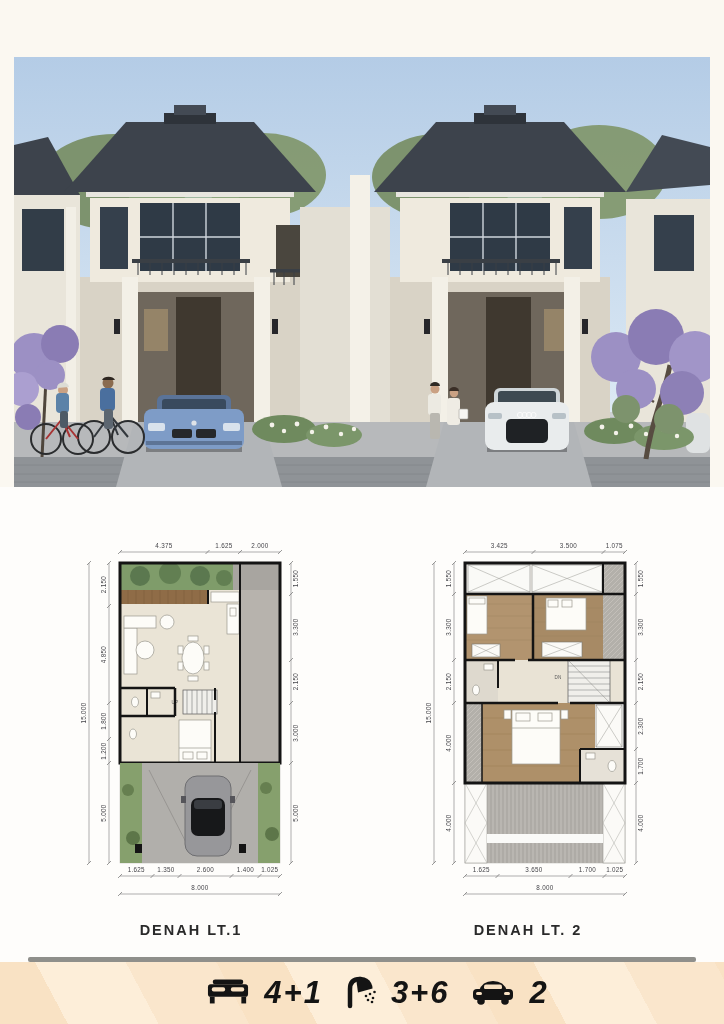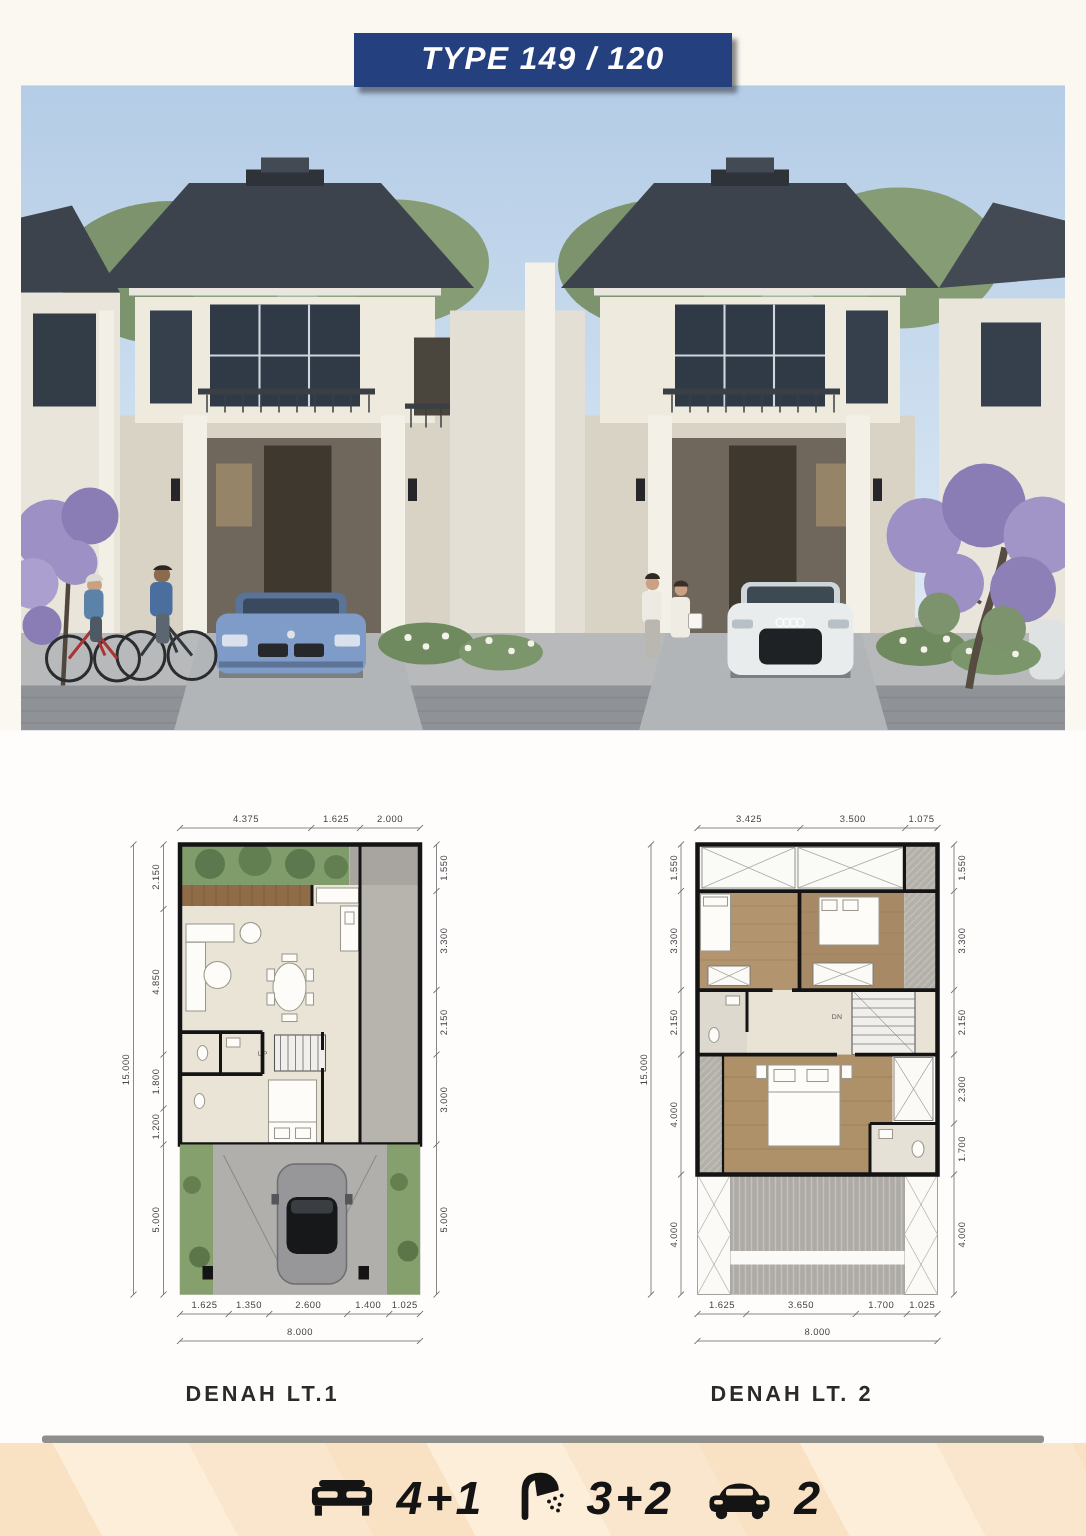--- a/index.html
+++ b/index.html
@@ -24,53 +24,50 @@
   .photo{position:absolute;left:14px;top:57px;width:696px;height:430px;background:#bcd1e7;}
   
   .plans{position:absolute;left:0;top:487px;width:724px;height:475px;background:#fefdfb;}
   .plan-svg{position:absolute;top:538px;width:240px;height:370px;}
   #plan1{left:75px;}
   #plan2{left:420px;}
   .plan-caption{
     position:absolute;top:922px;width:170px;text-align:center;
     font-weight:700;font-size:14.5px;letter-spacing:2px;color:#2a2a2a;
   }
-  #caption1{left:90px;}
+  #caption1{left:106px;}
   #caption2{left:443px;}
   .card-shadow{position:absolute;left:28px;top:957px;width:668px;height:5px;background:#8f8f8b;border-radius:2px;}
   
   .dim{font-family:"Liberation Sans",sans-serif;font-size:6.3px;fill:#45454a;letter-spacing:.3px;text-anchor:middle;}
   .dimline{stroke:#7a7a7a;stroke-width:.6;fill:none;}
   .tick{stroke:#6e6e6e;stroke-width:.7;fill:none;}
   .wall{stroke:#141414;fill:none;}
   .furn{fill:#fdfcf8;stroke:#9a988f;stroke-width:.7;}
   .stairs-label{font-family:"Liberation Sans",sans-serif;font-size:4.6px;fill:#5c5c5c;text-anchor:middle;letter-spacing:.2px;}
   
   .footer{
     position:absolute;left:0;top:962px;width:724px;height:62px;
     background:repeating-linear-gradient(62deg,#f9e2c4 0 60px,#fdeed9 60px 140px,#fae6cc 140px 220px);
   }
   .footer-row{
     position:absolute;left:0;right:0;top:970px;height:44px;
-    display:flex;align-items:flex-end;justify-content:center;gap:15px;padding-left:40px;
+    display:flex;align-items:center;justify-content:center;gap:15px;padding-left:40px;
   }
   .spec-num{
     font-size:31px;font-weight:700;font-style:italic;color:#141414;
     letter-spacing:2px;line-height:1;padding-right:8px;
   }
   .spec-icon{display:block;}
 </style>
 </head>
 <body>
 
 <div class="page">
 
-  <div class="banner">
-    <span>TYPE 149 / 120</span>
-  </div>
 
   <svg class="photo" viewBox="0 0 696 430">
     <defs>
       <linearGradient id="sky" x1="0" y1="0" x2="0" y2="1">
         <stop offset="0" stop-color="#b4cce6"></stop>
           <stop offset=".7" stop-color="#d5e4f2"></stop>
           <stop offset="1" stop-color="#e9f0f7"></stop>
       </linearGradient>
     </defs>
     <rect x="0" y="0" width="696" height="430" fill="url(#sky)"></rect>
@@ -626,21 +623,21 @@
     <svg class="spec-icon" width="30" height="34" viewBox="0 0 30 34">
       <path d="M4,31 V14 Q4,4 14,4" stroke="#141414" stroke-width="4.5" fill="none" stroke-linecap="round"></path>
       <path d="M10,3 A11.5,11.5 0 0 1 26.5,13.5 L12,17.5 Z" fill="#141414"></path>
       <circle cx="20" cy="21" r="1.3" fill="#141414"></circle>
         <circle cx="24" cy="19" r="1.3" fill="#141414"></circle>
       <circle cx="27" cy="23" r="1.3" fill="#141414"></circle>
         <circle cx="22" cy="25" r="1.3" fill="#141414"></circle>
       <circle cx="26" cy="27" r="1.3" fill="#141414"></circle>
         <circle cx="28.5" cy="17" r="1.3" fill="#141414"></circle>
     </svg>
-    <span class="spec-num">3+2</span>
+    <span class="spec-num">3+6</span>
     <svg class="spec-icon" width="42" height="28" viewBox="0 0 42 28">
       <path d="M7,13 Q10,3 21,3 Q32,3 35,13 Z" fill="#141414"></path>
       <rect x="12" y="6.5" width="18" height="5" rx="2" fill="#f9e2c4"></rect>
       <rect x="1" y="11" width="40" height="11" rx="4" fill="#141414"></rect>
       <rect x="4" y="14" width="6" height="3" rx="1.5" fill="#f9e2c4"></rect>
       <rect x="32" y="14" width="6" height="3" rx="1.5" fill="#f9e2c4"></rect>
       <circle cx="9" cy="23" r="3.8" fill="#141414"></circle>
       <circle cx="33" cy="23" r="3.8" fill="#141414"></circle>
     </svg>
     <span class="spec-num">2</span>

